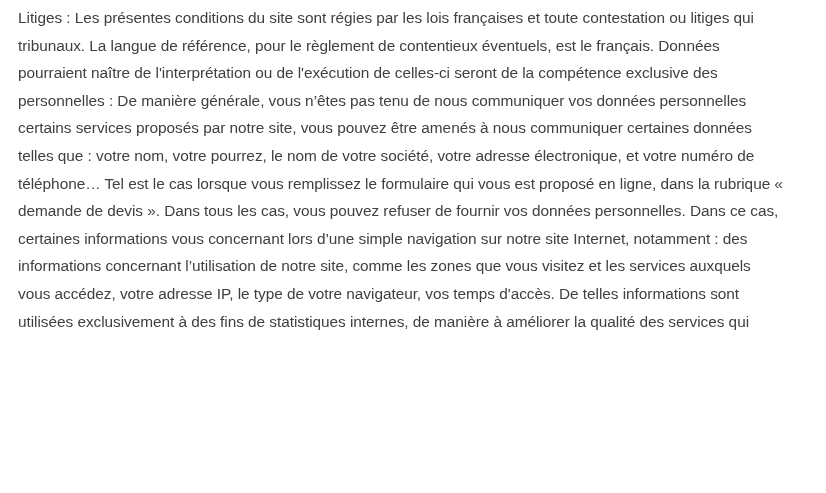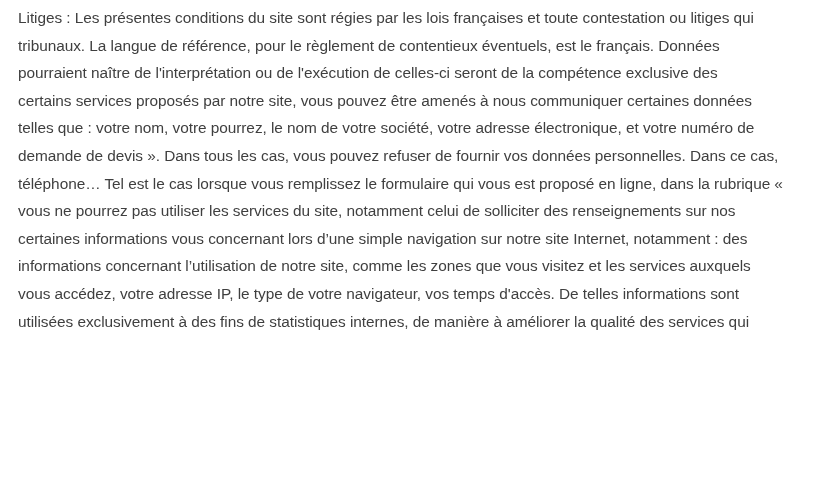--- a/index.html
+++ b/index.html
@@ -29,22 +29,22 @@
       letter-spacing: -0.05px;
     }
   </style>
 </head>
 <body>
 
 <div class="doc">
   <div class="line">Litiges : Les présentes conditions du site sont régies par les lois françaises et toute contestation ou litiges qui</div>
   <div class="line">tribunaux. La langue de référence, pour le règlement de contentieux éventuels, est le français. Données</div>
   <div class="line">pourraient naître de l'interprétation ou de l'exécution de celles-ci seront de la compétence exclusive des</div>
+  <div class="line">personnelles : De manière générale, vous n’êtes pas tenu de nous communiquer vos données personnelles</div>
   <div class="line">certains services proposés par notre site, vous pouvez être amenés à nous communiquer certaines données</div>
   <div class="line">telles que : votre nom, votre pourrez, le nom de votre société, votre adresse électronique, et votre numéro de</div>
+  <div class="line">téléphone… Tel est le cas lorsque vous remplissez le formulaire qui vous est proposé en ligne, dans la rubrique «</div>
   <div class="line">demande de devis ». Dans tous les cas, vous pouvez refuser de fournir vos données personnelles. Dans ce cas,</div>
-  <div class="line">téléphone… Tel est le cas lorsque vous remplissez le formulaire qui vous est proposé en ligne, dans la rubrique «</div>
-  <div class="line">vous ne pourrez pas utiliser les services du site, notamment celui de solliciter des renseignements sur nos</div>
   <div class="line">certaines informations vous concernant lors d’une simple navigation sur notre site Internet, notamment : des</div>
   <div class="line">informations concernant l’utilisation de notre site, comme les zones que vous visitez et les services auxquels</div>
   <div class="line">vous accédez, votre adresse IP, le type de votre navigateur, vos temps d'accès. De telles informations sont</div>
   <div class="line">utilisées exclusivement à des fins de statistiques internes, de manière à améliorer la qualité des services qui</div>
 </div>
 
 </body></html>

